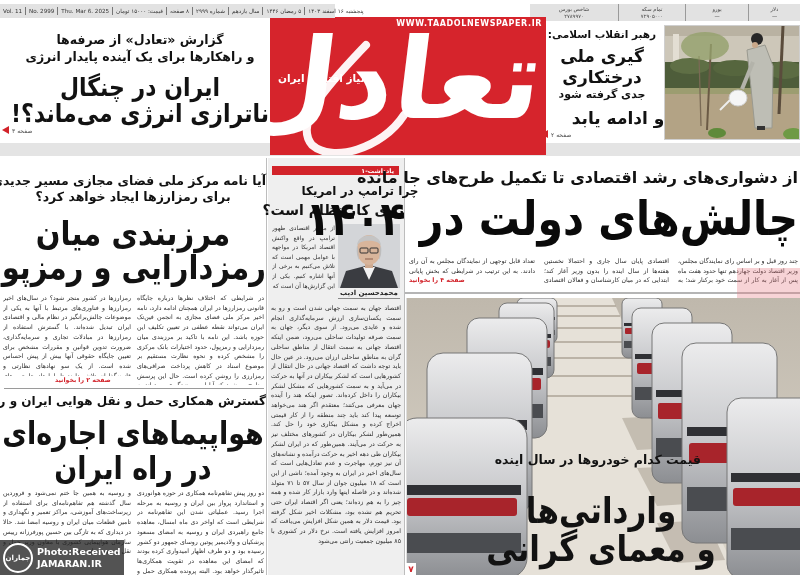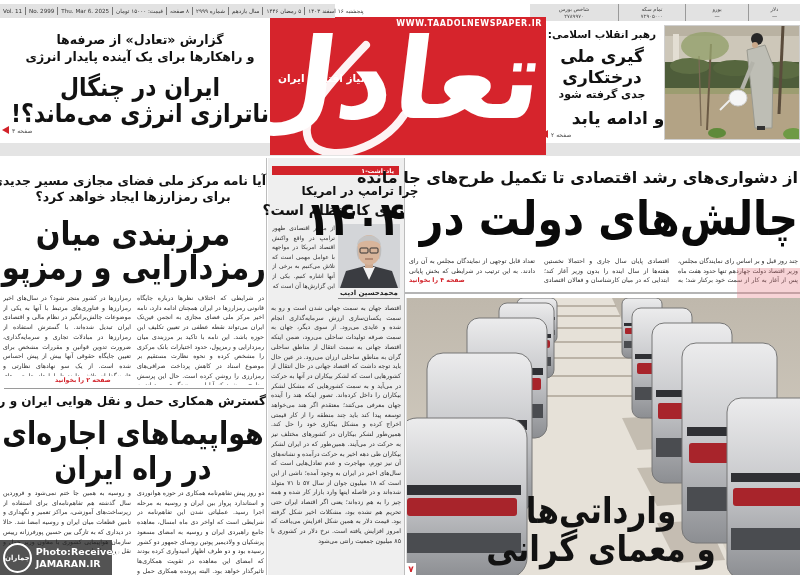--- a/index.html
+++ b/index.html
@@ -32,21 +32,21 @@
 #ruler{left:270px;top:143px;width:260px;height:7px;background:repeating-linear-gradient(90deg,#a9a9a9 0 1px,transparent 1px 5px)}
 
 
 #opinion{left:268px;top:158px;width:136px;height:417px;background:#efefef}
 #op-label{left:272px;top:166px;width:127px;height:9px;background:#d2232a;color:#fff;font-size:6.3px;font-weight:bold;direction:rtl;text-align:right;padding-right:5px;line-height:9px}
 #op-author{left:338px;top:289px;width:62px;font-size:7px;font-weight:bold;text-align:center;direction:rtl;color:#222;border-bottom:1px solid #888;padding-bottom:1px}
 
 #car-photo{left:406px;top:298px;width:394px;height:277px;overflow:hidden;border-left:1px solid #ddd}
 #leader-photo{left:664px;top:25px;width:136px;height:115px;overflow:hidden;border:1px solid #cfcfcf}
 #author-photo{left:338px;top:224px;width:62px;height:64px;overflow:hidden}
-#watermark{left:0;top:540px;width:112px;height:35px;background:rgba(35,35,35,.78);display:flex;align-items:center;gap:4px;padding-left:3px}
+#watermark{left:0;top:540px;width:124px;height:35px;background:rgba(35,35,35,.78);display:flex;align-items:center;gap:4px;padding-left:3px}
 #wm-logo{width:30px;height:30px;border-radius:50%;border:2px solid #fff;color:#fff;font-size:7px;font-weight:bold;display:flex;align-items:center;justify-content:center;direction:rtl}
 #wm-text{color:#fff;font-size:9.5px;font-weight:bold;line-height:12px;direction:ltr}
 #pink{left:737px;top:268px;width:63px;height:30px;background:rgba(232,120,132,.33)}
 #car-page{left:406px;top:563px;width:10px;height:12px;background:#fff;color:#d2232a;font-weight:bold;font-size:9px;text-align:center;line-height:12px}
 </style>
 </head>
 <body>
 
 <div id="dateline" class="abs">
   <span>Vol. 11</span>
@@ -274,20 +274,21 @@
         <rect x="282" y="145" width="81" height="20" rx="3" fill="#a8242b"></rect>
         <rect x="280" y="189" width="85" height="24" fill="#4a4c50"></rect>
       </g>
     <g>
         <rect x="320" y="100" width="90" height="180" rx="14" fill="url(#cbody)" stroke="#777"></rect>
         <rect x="324" y="175" width="82" height="9" fill="#2f3034"></rect>
         <rect x="326" y="190" width="78" height="18" rx="3" fill="#a8242b"></rect>
         <rect x="324" y="230" width="82" height="22" fill="#4a4c50"></rect>
       </g>
   </svg>
+  <div class="line" style="left:94px;top:154px;width:200px;font-size:12.5px">قیمت کدام خودروها در سال اینده</div>
   <div class="line tall" style="left:74px;top:190px;width:240px;font-size:31px">وارداتی‌ها</div>
   <div class="line tall" style="left:74px;top:228px;width:240px;font-size:31px">و معمای گرانی</div>
 </div>
 <div id="car-page" class="abs">۷</div>
 
 <div id="watermark" class="abs">
   <div id="wm-logo">جماران</div>
   <div id="wm-text">
     <div>Photo:Received</div>
     <div>JAMARAN.IR</div>

